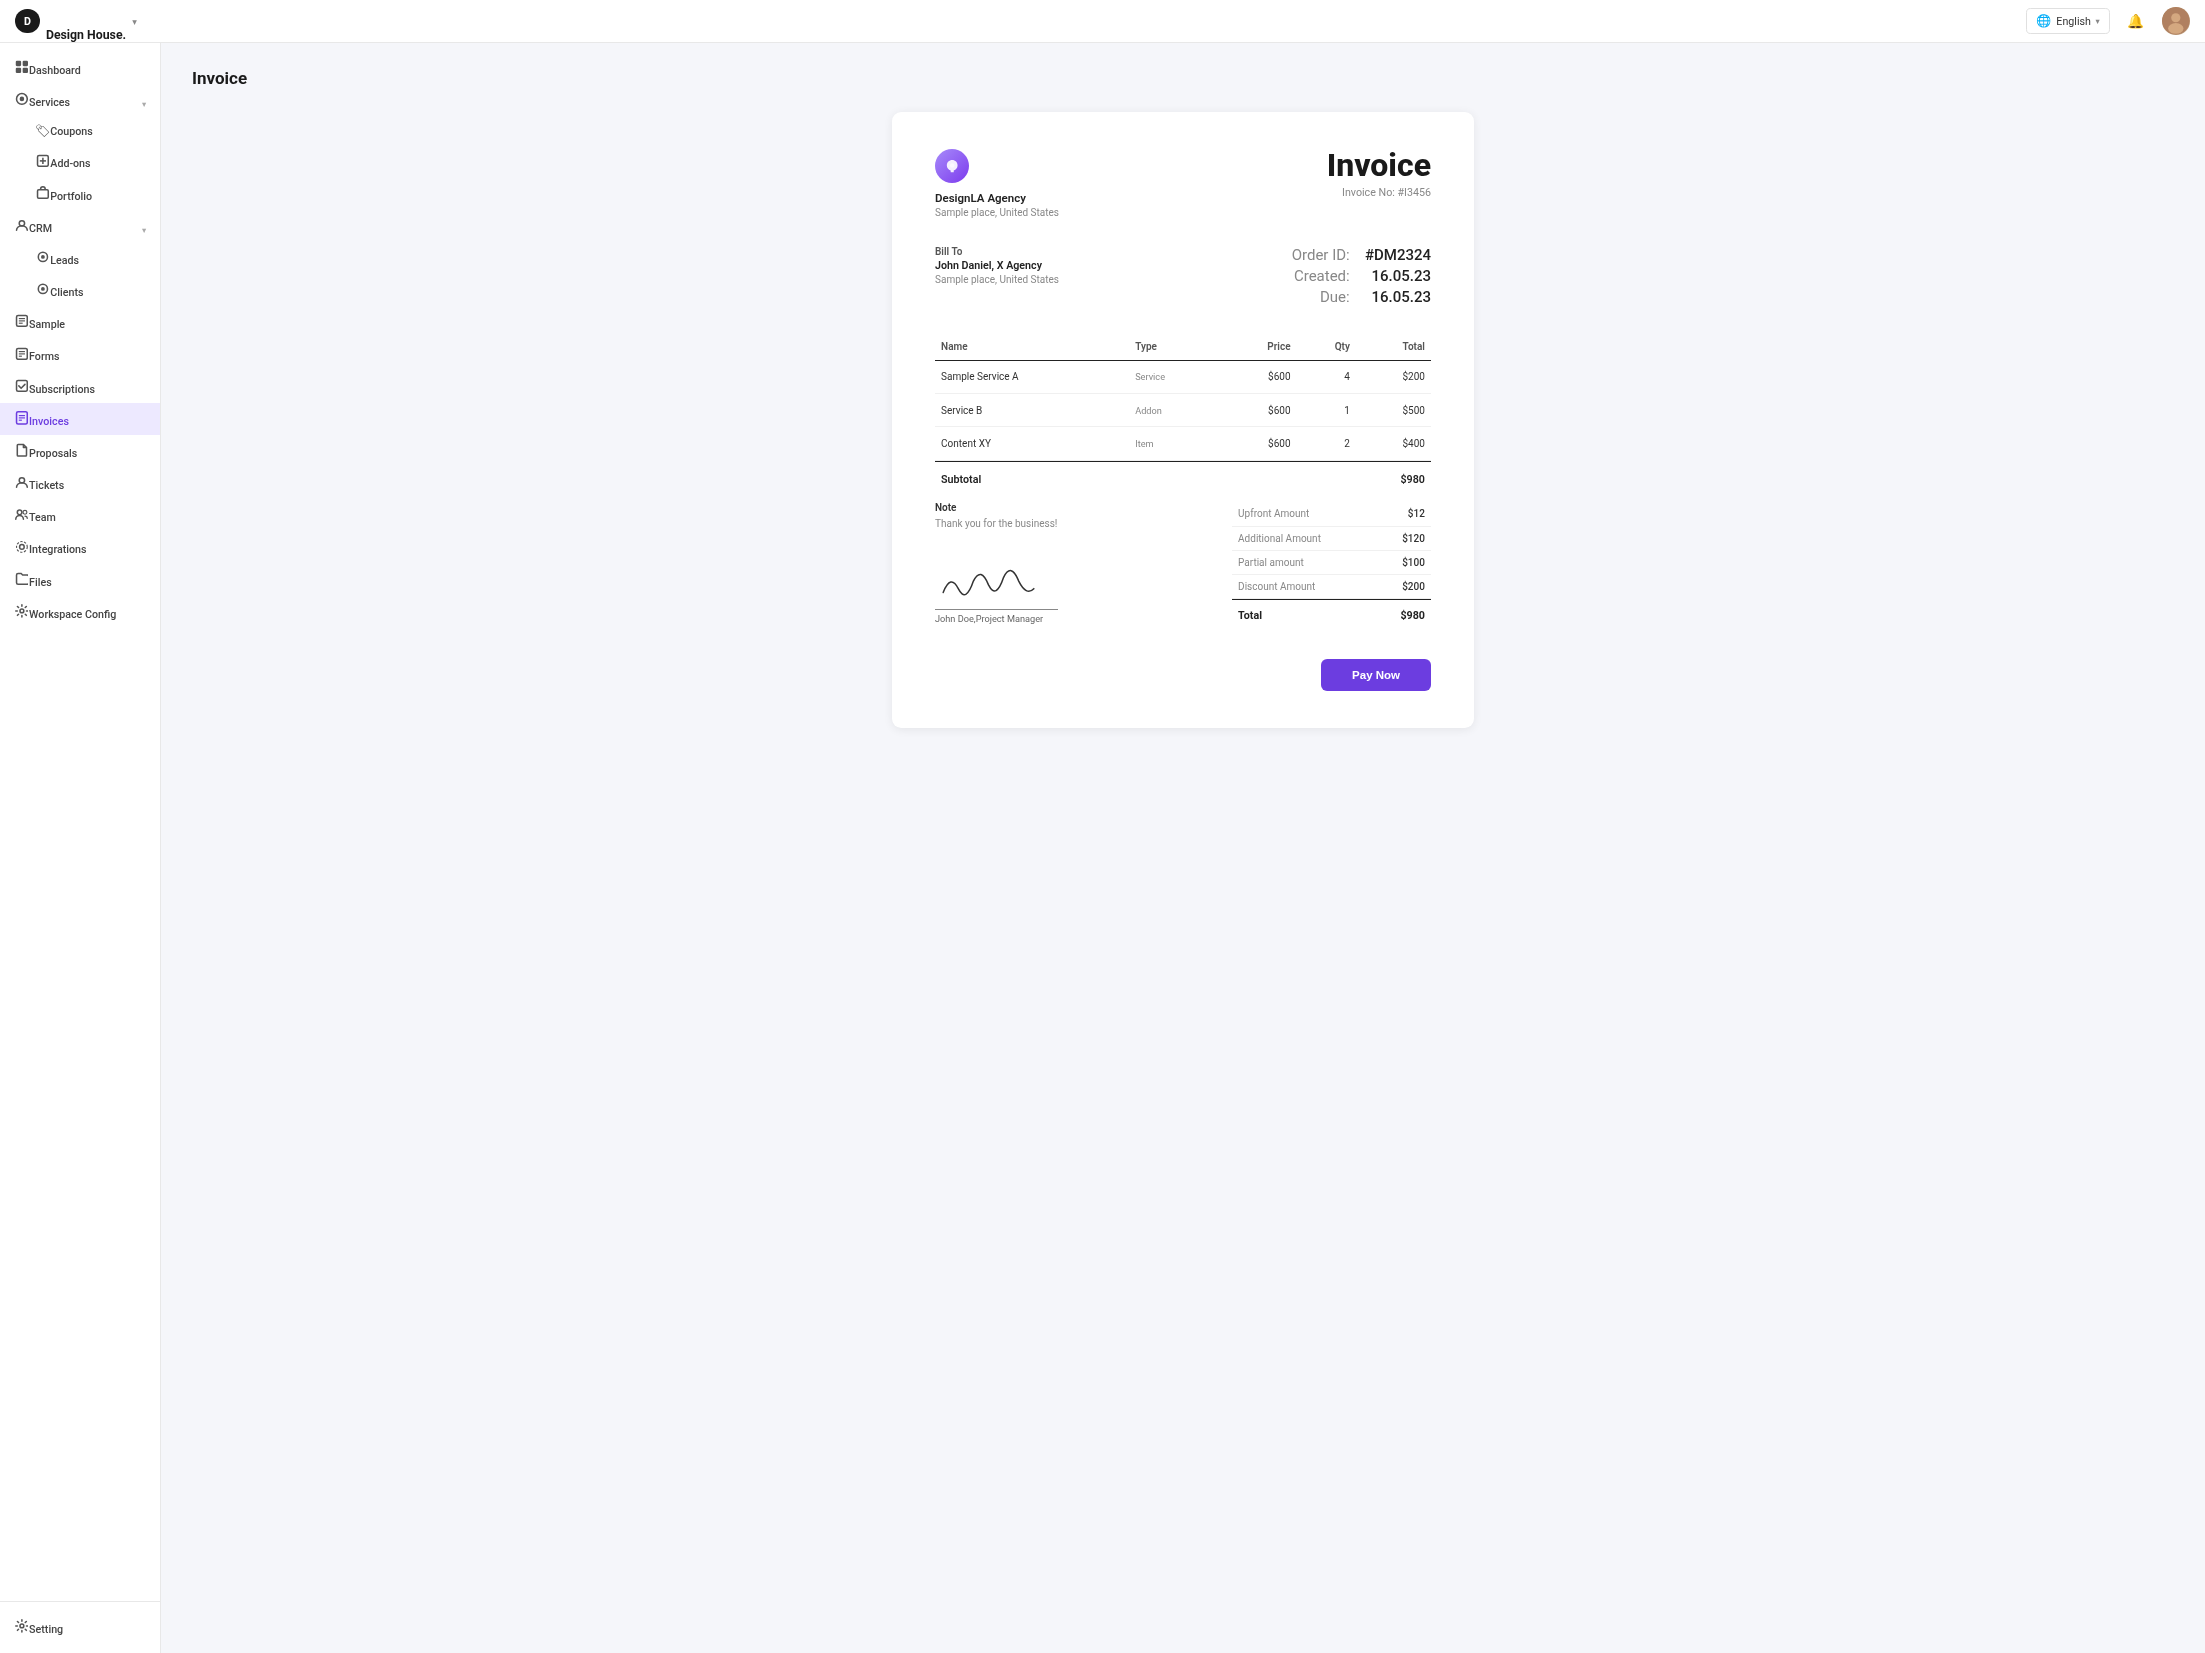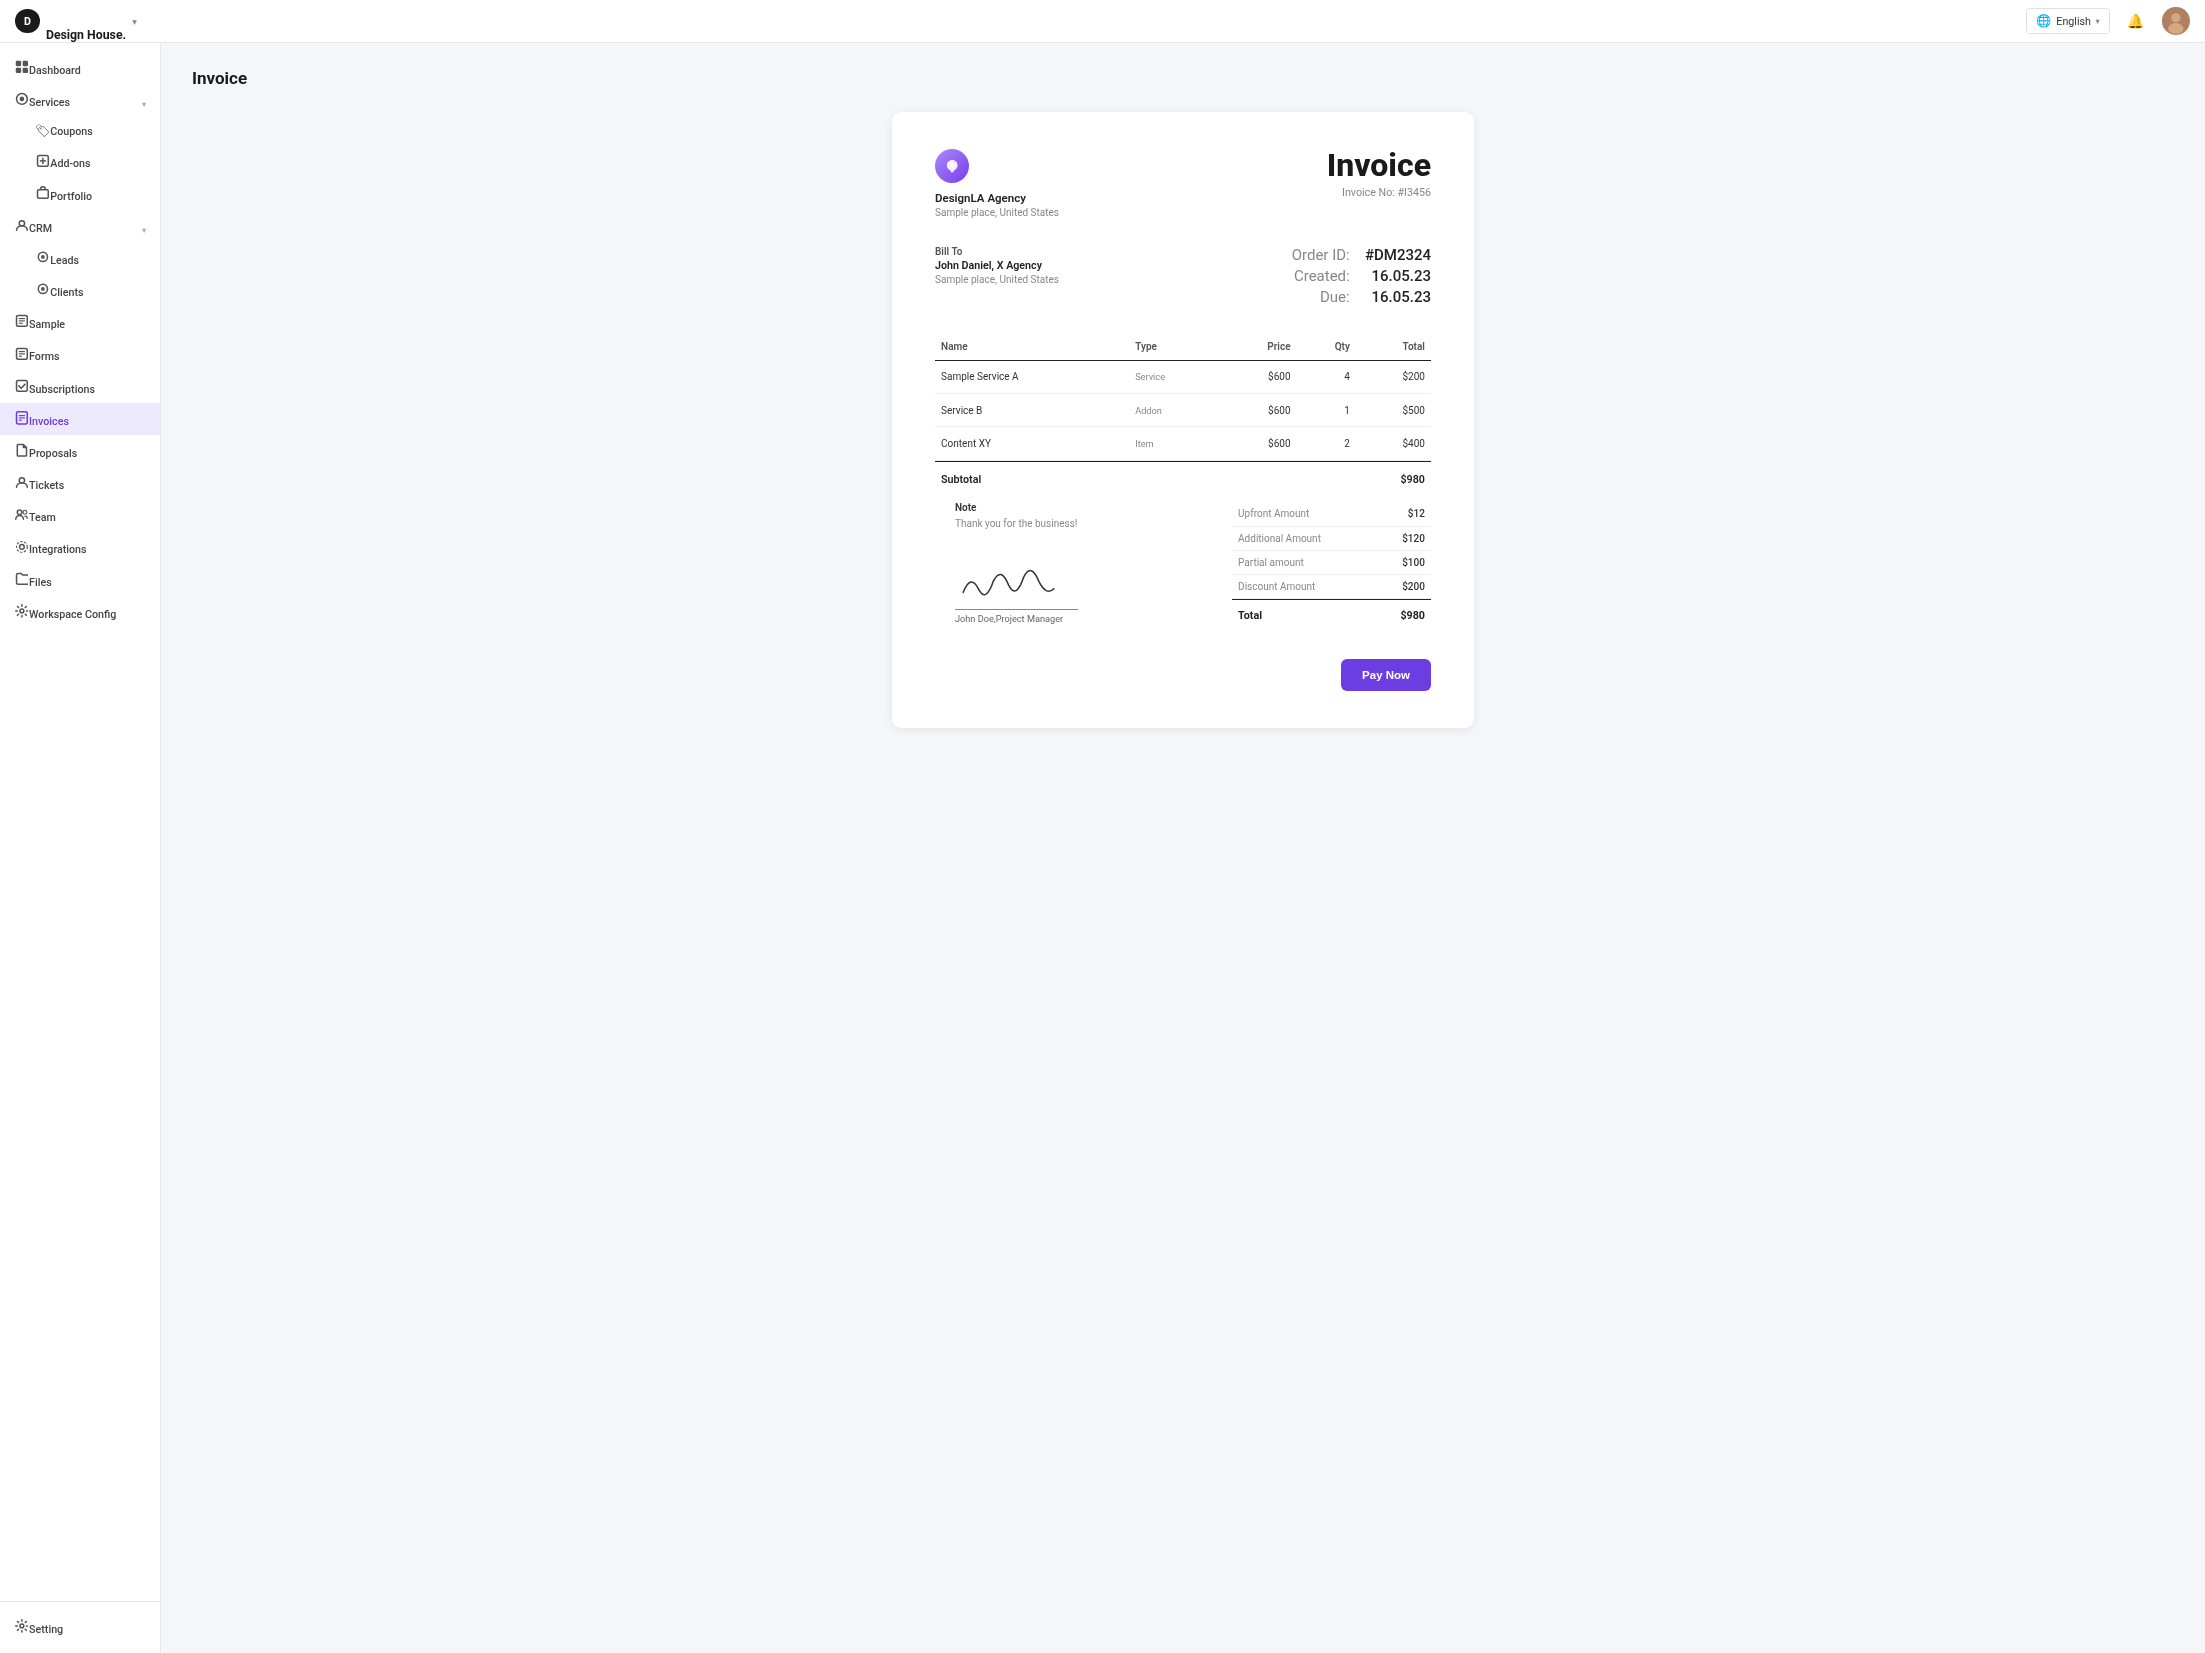--- a/index.html
+++ b/index.html
@@ -115,42 +115,42 @@
     .items-table tbody td:nth-child(3),
     .items-table tbody td:nth-child(4),
     .items-table tbody td:nth-child(5) { text-align: right; }
     .type-badge { font-size: 9.2px; color: #888; }
 
     
     .subtotal-row { display: flex; justify-content: space-between; padding: 10.7px 6.1px; border-top: 1.5px solid #222; font-size: 10.7px; font-weight: 600; color: #222; }
 
     
     .invoice-footer { display: flex; justify-content: space-between; margin-top: 6.1px; }
-    .note-section { flex: 1; max-width: 199px; margin-left: 20px; }
+    .note-section { flex: 1; max-width: 199px; }
     .note-label { font-size: 10px; font-weight: 600; color: #333; margin-bottom: 4.6px; }
     .note-text { font-size: 10px; color: #888; }
     .summary-table { min-width: 199px; }
     .summary-row { display: flex; justify-content: space-between; padding: 6.1px 6.1px; font-size: 10px; color: #555; border-bottom: 0.8px solid #f0f0f0; }
     .summary-row.total-row { font-size: 10.7px; font-weight: 700; color: #222; border-top: 1.5px solid #222; border-bottom: none; padding-top: 9.2px; }
     .summary-label { color: #888; }
     .summary-value { font-weight: 500; color: #333; }
     .summary-row.total-row .summary-label,
     .summary-row.total-row .summary-value { color: #222; font-weight: 700; }
 
     
     .signature-section { margin-top: 24.5px; padding-top: 12.3px; }
     .signature-line { width: 123px; border-bottom: 1.1px solid #888; margin-bottom: 3.1px; padding-bottom: 6.1px; }
     .signature-svg { width: 107px; height: 34px; }
     .signature-name { font-size: 9.2px; color: #666; margin-top: 3.1px; }
 
     
     .pay-now-row { display: flex; justify-content: flex-end; margin-top: 31px; }
     .pay-now-btn {
       background: #6c3de0; color: #fff; border: none;
-      padding: 10px 21px; border-radius: 6.1px; font-size: 11.5px;
+      padding: 10px 31px; border-radius: 6.1px; font-size: 11.5px;
       font-weight: 600; cursor: pointer; transition: background 0.15s;
     }
   </style>
 </head>
 <body>
 
 <div class="topbar">
   <div class="topbar-left">
     <div class="brand-logo">
       <span>D</span>

